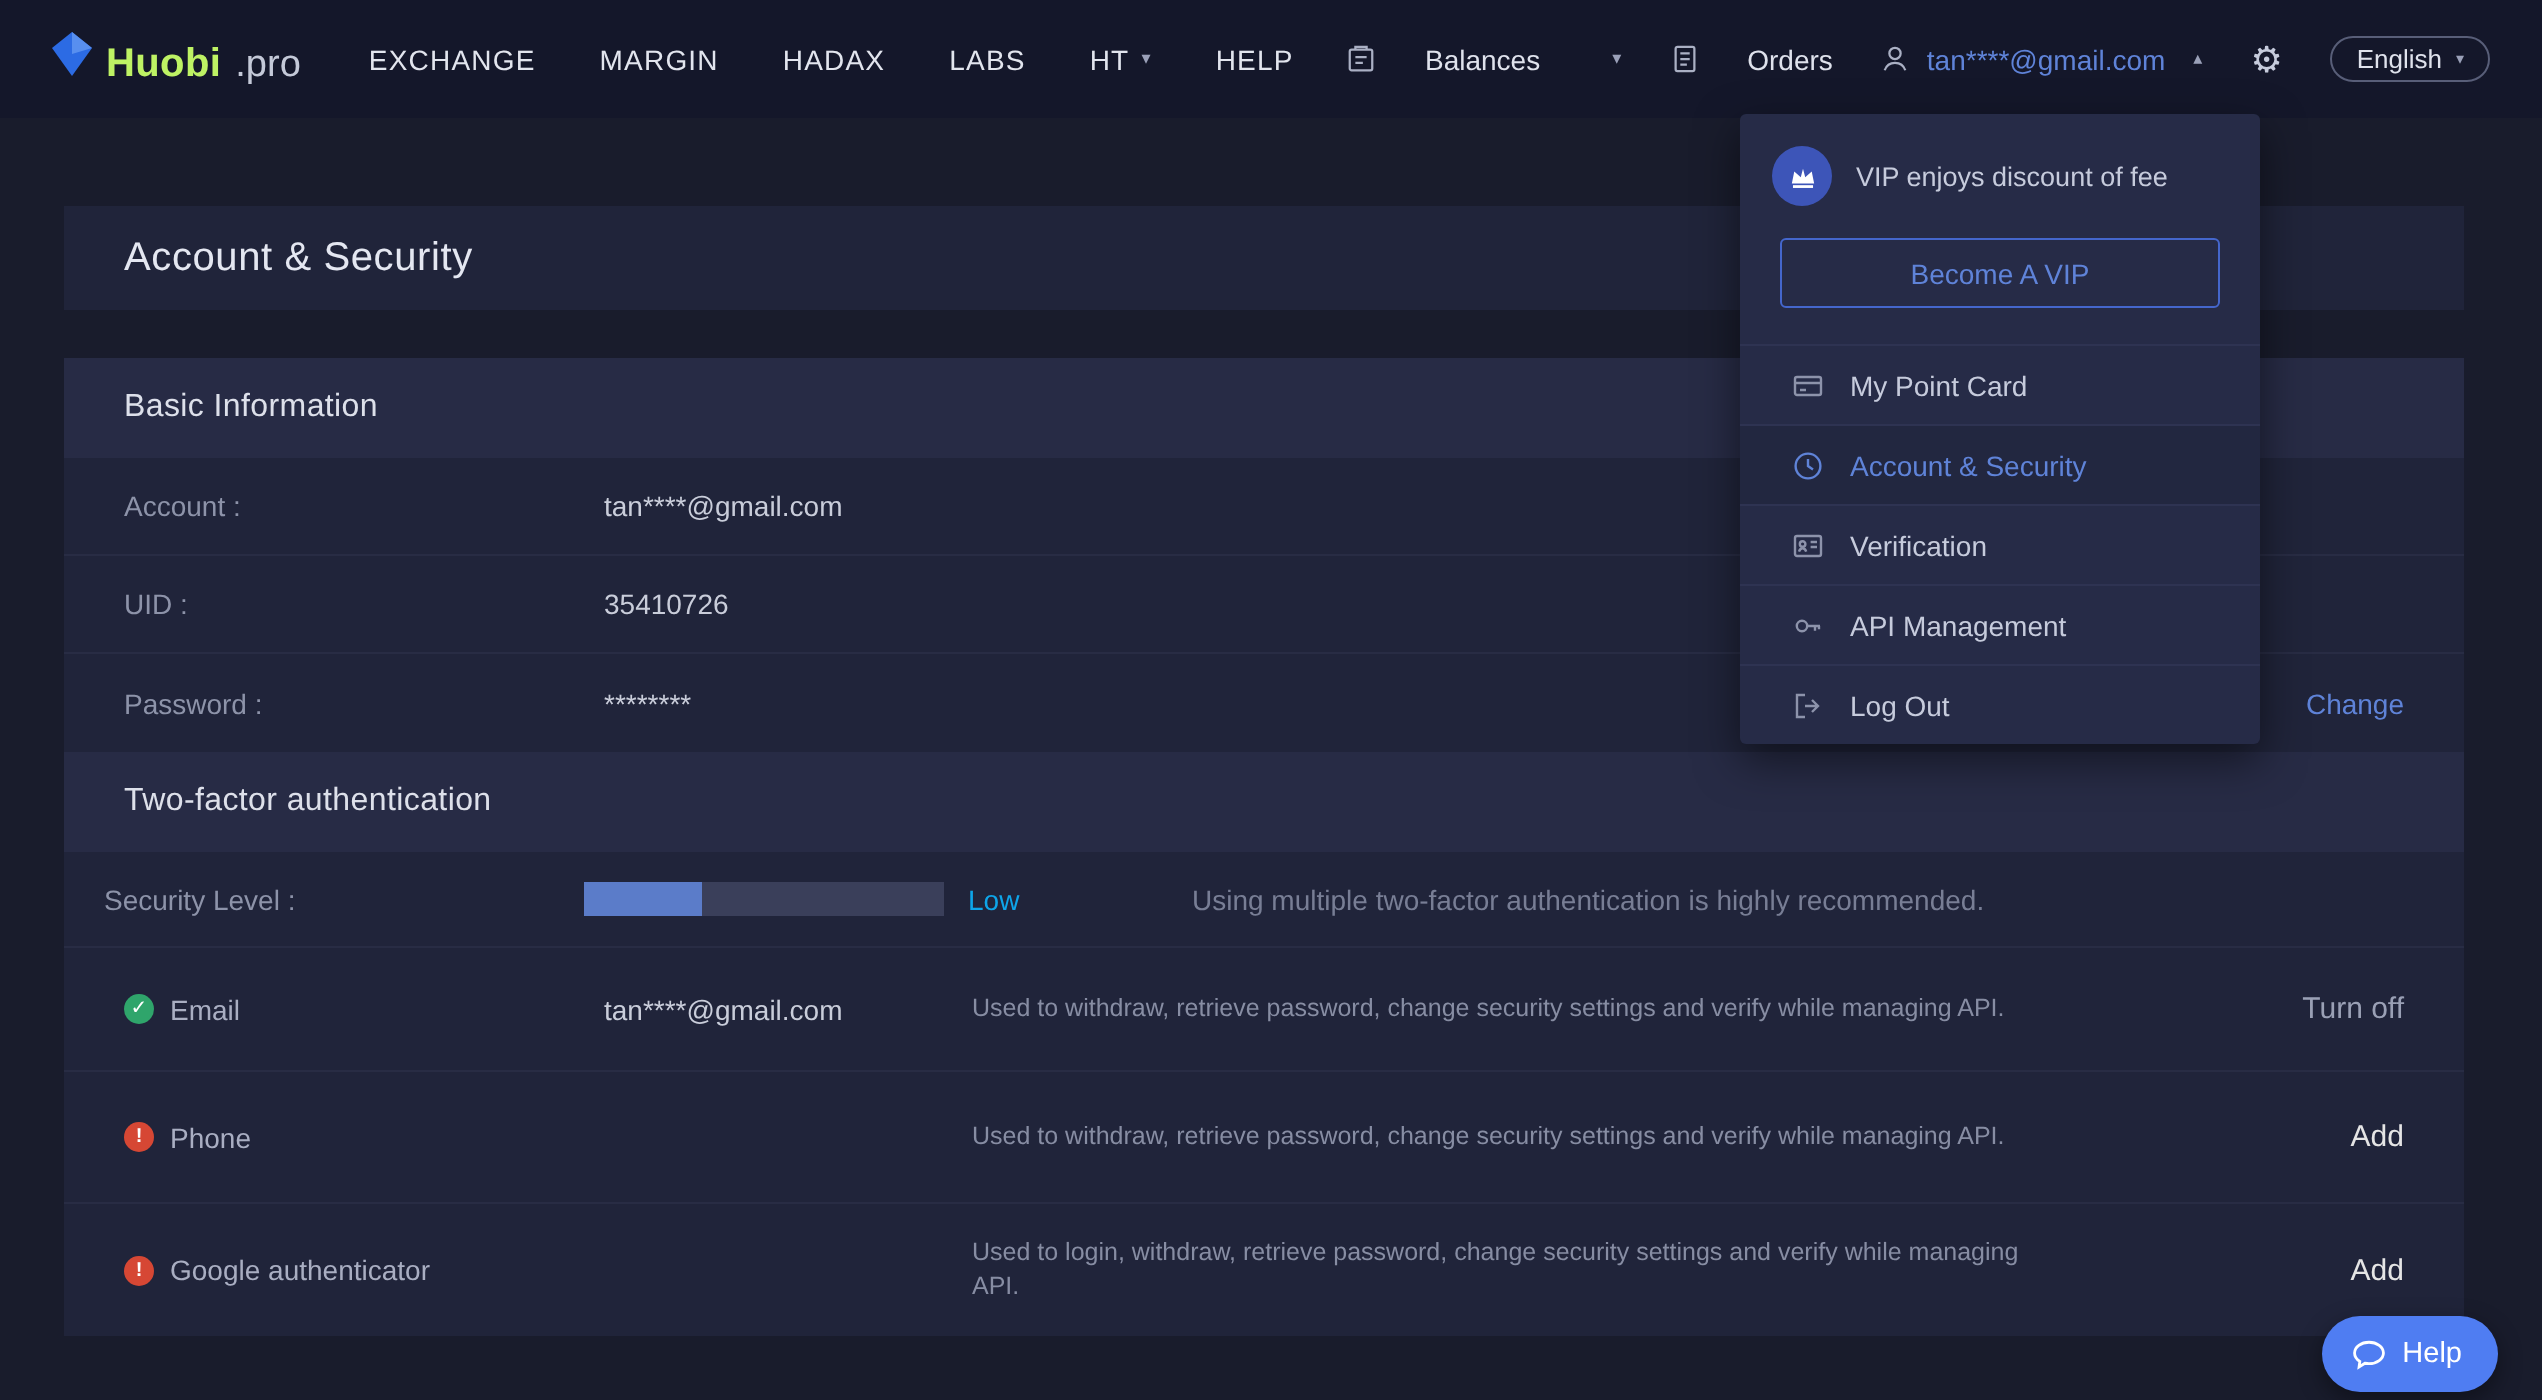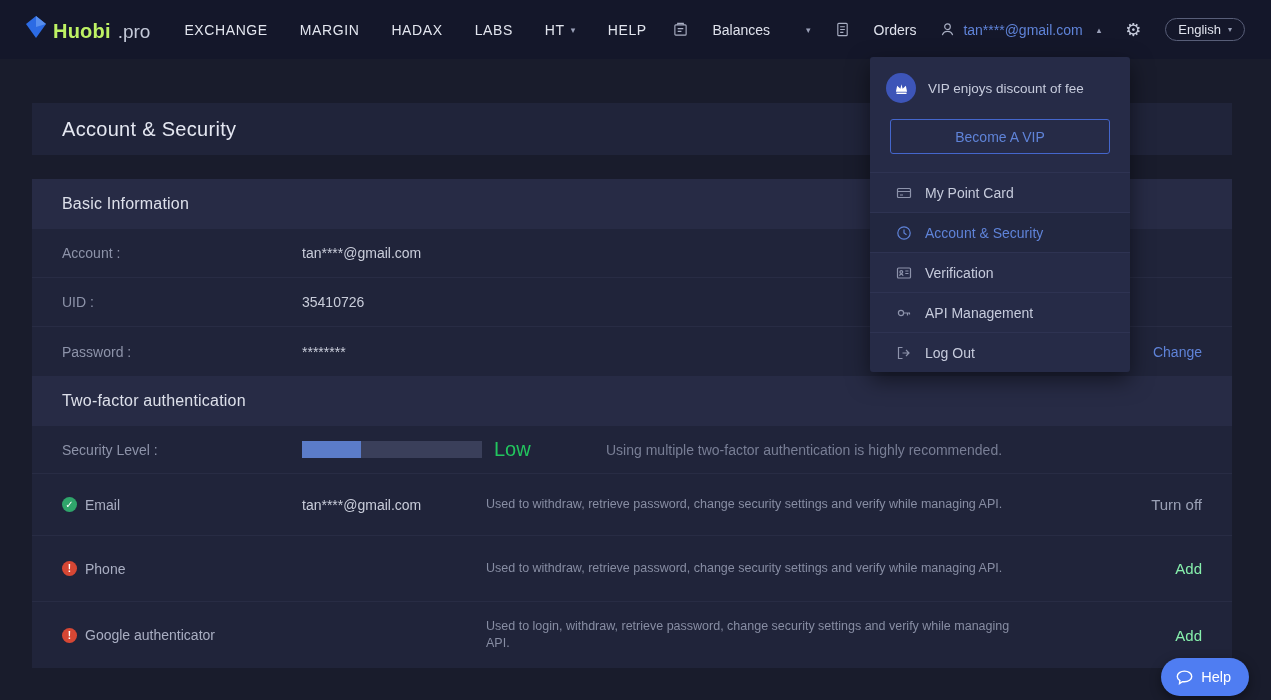--- a/index.html
+++ b/index.html
@@ -40,39 +40,39 @@
   .section-header { height:50px; background:#272b45; display:flex; align-items:center; padding:0 30px; font-size:16px; font-weight:400; color:#dde0ea; letter-spacing:.2px; }
 
   .row { display:flex; align-items:center; height:49px; padding:0 30px; background:#20243a; border-bottom:1px solid #282c44; }
   .row:last-child { border-bottom:none; }
   .row-label { width:240px; flex-shrink:0; color:#8d93a9; font-size:14px; }
   .row-value { color:#c9cdda; font-size:14px; }
   .row-action { margin-left:auto; font-size:14px; }
   .link-blue { color:#5f83d8; cursor:pointer; }
 
   
-  .sec-row { display:flex; align-items:center; height:48px; padding:0 30px; background:#20243a; border-bottom:1px solid #282c44; }
+  .sec-row { display:flex; align-items:center; height:48px; padding:0 20px; background:#20243a; border-bottom:1px solid #282c44; }
   .sec-bar { width:180px; height:17px; background:#3a3f5a; flex-shrink:0; }
   .sec-fill { width:33%; height:100%; background:#5b7cc9; }
-  .sec-level { width:124px; padding-left:12px; font-size:20px; color:#22c55e; flex-shrink:0; }
+  .sec-level { width:124px; padding-left:12px; font-size:14px; color:#0ea5e9; flex-shrink:0; }
   .sec-reco { font-size:14px; color:#787e95; }
 
   
   .tf-row { display:flex; align-items:center; padding:0 30px; background:#20243a; border-bottom:1px solid #282c44; }
   .tf-row:last-child { border-bottom:none; }
   .tf-row.h62 { height:62px; } .tf-row.h66 { height:66px; }
   .tf-name { width:240px; flex-shrink:0; display:flex; align-items:center; gap:8px; font-size:14px; color:#a9aec2; }
   .status-dot { width:15px; height:15px; border-radius:50%; display:flex; align-items:center; justify-content:center; font-size:10px; font-weight:bold; color:#fff; flex-shrink:0; }
   .status-dot.ok { background:#2fa56b; }
   .status-dot.warn { background:#d64734; }
   .tf-value { width:184px; flex-shrink:0; font-size:14px; color:#c9cdda; }
   .tf-desc { width:524px; font-size:12.5px; line-height:1.4; color:#878da3; }
   .tf-action { margin-left:auto; font-size:15px; cursor:pointer; }
   .tf-action.muted { color:#9aa0b5; }
-  .tf-action.bright { color:#86efac; }
+  .tf-action.bright { color:#e5e5e5; }
 
   
   .user-dropdown { position:absolute; left:870px; top:57px; width:260px; background:#262b47; border-radius:3px; box-shadow:0 8px 22px rgba(0,0,0,.5); z-index:50; }
   .vip-row { display:flex; align-items:center; gap:12px; padding:16px 16px 16px 16px; }
   .vip-avatar { width:30px; height:30px; border-radius:50%; background:#3d55b8; display:flex; align-items:center; justify-content:center; flex-shrink:0; }
   .vip-text { font-size:13.5px; color:#c6cbdc; }
   .become-vip { display:block; margin:0 20px 18px; width:220px; height:35px; border:1px solid #4466cc; border-radius:3px; background:transparent; color:#5f83d8; font-size:14px; cursor:pointer; font-family:inherit; }
   .menu-item { display:flex; align-items:center; gap:13px; height:40px; padding:0 16px 0 26px; border-top:1px solid #2e3352; font-size:14px; color:#c6cbdc; cursor:pointer; }
   .menu-item.active { color:#5f83d8; background:#222740; }
   .mi-icon { width:16px; height:16px; display:flex; color:#8d93ab; flex-shrink:0; }

